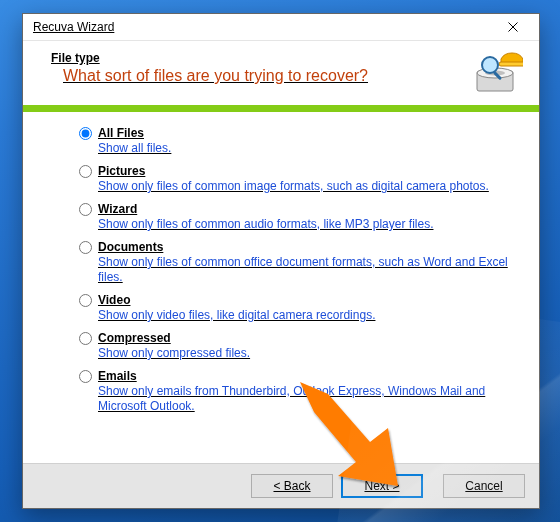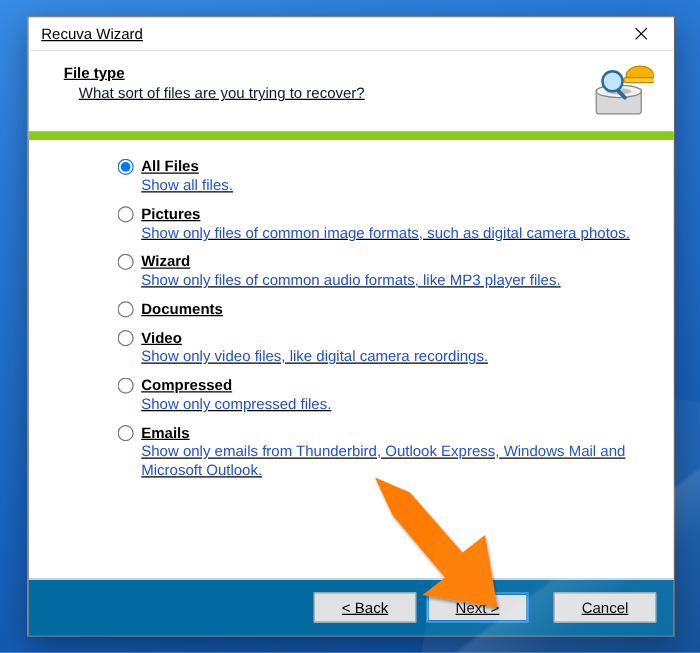--- a/index.html
+++ b/index.html
@@ -86,32 +86,32 @@
     min-height: 58px;
     box-sizing: border-box;
   }
   .header-text h1 {
     margin: 0 0 2px 0;
     font-size: 12px;
     font-weight: 700;
   }
   .header-text p {
     margin: 0 0 0 12px;
-    font-size: 12px;
-    color: #0f172a;
+    font-size: 16px;
+    color: #c2410c;
   }
   .header-icon {
     width: 48px;
     height: 44px;
     flex: 0 0 auto;
   }
 
   .body {
     flex: 1;
-    padding: 14px 22px 4px 71px;
+    padding: 14px 22px 4px 56px;
     overflow: hidden;
   }
 
   .opt {
     display: flex;
     align-items: flex-start;
     margin-bottom: 8px;
     line-height: 1.25;
   }
   .opt input[type=radio] {
@@ -133,21 +133,21 @@
   .opt .stack .desc { margin-left: 0; }
 
   .opt .stack > .desc { padding-left: 0; }
 
   .footer {
     border-top: 1px solid #d0d0d0;
     padding: 10px 14px;
     display: flex;
     justify-content: flex-end;
     gap: 8px;
-    background: #0369a1;
+    background: #e5e5e5;
   }
   .btn {
     min-width: 82px;
     height: 24px;
     background: #e1e1e1;
     border: 1px solid #adadad;
     font-size: 12px;
     font-family: inherit;
     cursor: default;
     padding: 0 10px;
@@ -222,20 +222,21 @@
           <input type="radio" name="filetype" style="">
           <span class="stack texts">
             <span class="lbl">Wizard</span>
             <span class="desc">Show only files of common audio formats, like MP3 player files.</span>
           </span>
         </label>
         <label class="opt">
           <input type="radio" name="filetype" style="">
           <span class="stack texts">
             <span class="lbl">Documents</span>
+            <span class="desc">Show only files of common office document formats, such as Word and Excel files.</span>
           </span>
         </label>
         <label class="opt">
           <input type="radio" name="filetype" style="">
           <span class="stack texts">
             <span class="lbl">Video</span>
             <span class="desc">Show only video files, like digital camera recordings.</span>
           </span>
         </label>
         <label class="opt">

